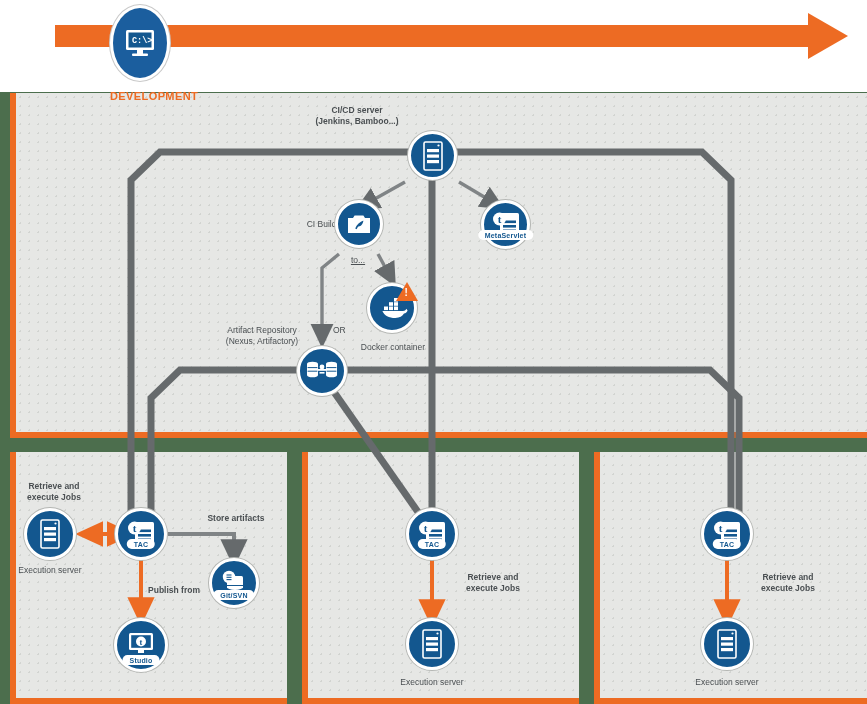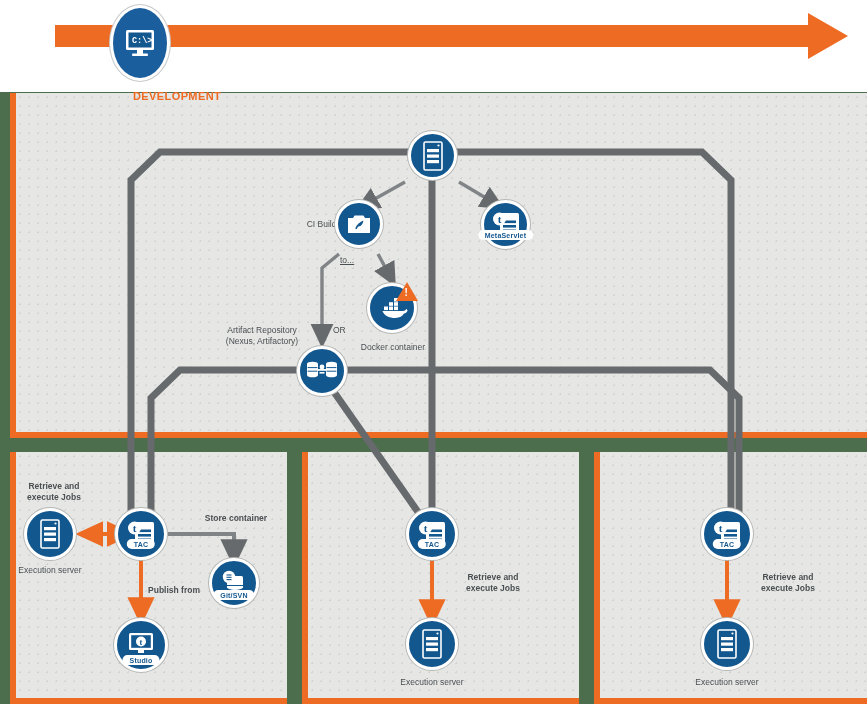--- a/index.html
+++ b/index.html
@@ -27,21 +27,21 @@
   .stage-node { position:absolute; text-align:center; }
   .stage-circle {
     width:60px; height:76px; border-radius:50%;
     background:#1b5e9e; border:3px solid #ffffff;
     box-shadow:0 0 0 1px #c9c9c9;
     display:flex; align-items:center; justify-content:center;
     position:relative;
   }
   .stage-label {
     margin-top:9px; font-size:11px; font-weight:bold; color:#ed6b23;
-    letter-spacing:.4px; white-space:nowrap;margin-left:23px;
+    letter-spacing:.4px; white-space:nowrap;
   }
 
   
   .panel {
     position:absolute;
     background:#e6e7e5;
     background-image:radial-gradient(#d2d4d1 1px, transparent 1px);
     background-size:9px 9px;
     border-left:6px solid #ed6b23;
     border-bottom:6px solid #ed6b23;
@@ -156,20 +156,22 @@
 
     <path d="M168,534 L234,534 L234,556" fill="none" stroke="#808486" stroke-width="4" marker-end="url(#ah-gray)"></path>
 
     <path d="M141,560 L141,614" fill="none" stroke="#ed6b23" stroke-width="4" marker-end="url(#ah-or)"></path>
 
     <path d="M432,560 L432,616" fill="none" stroke="#ed6b23" stroke-width="4" marker-end="url(#ah-or)"></path>
 
     <path d="M727,560 L727,616" fill="none" stroke="#ed6b23" stroke-width="4" marker-end="url(#ah-or)"></path>
   </svg>
 
+  <div class="cap" style="left:357px; top:105px; width:150px; transform:translateX(-50%);">CI/CD server
+(Jenkins, Bamboo...)</div>
   <div class="node" style="left:408px; top:131px;">
     <div class="circ" style="width:49px;height:49px;">
       <svg width="22" height="30" viewBox="0 0 22 30">
         <rect x="2" y="1" width="18" height="28" rx="1.5" fill="none" stroke="#fff" stroke-width="1.6"></rect>
         <circle cx="16.5" cy="4.5" r="1.1" fill="#fff"></circle>
         <rect x="5" y="8" width="12" height="3.2" fill="#fff"></rect>
         <rect x="5" y="13.5" width="12" height="3.2" fill="#fff"></rect>
         <rect x="5" y="19" width="12" height="3.2" fill="#fff"></rect>
       </svg>
     </div>
@@ -193,21 +195,21 @@
         <rect x="11" y="8.5" width="13" height="2.6" fill="#13578f"></rect>
         <rect x="11" y="13" width="13" height="2.6" fill="#13578f"></rect>
         <rect x="11" y="17.5" width="13" height="2.6" fill="#13578f"></rect>
         <circle cx="7.5" cy="7" r="6.5" fill="#fff"></circle>
         <text x="7.5" y="11" font-family="Liberation Serif, serif" font-size="11" font-weight="bold" fill="#13578f" text-anchor="middle">t</text>
       </svg>
       <span class="badge" style="bottom:6px;">MetaServlet</span>
     </div>
   </div>
 
-  <div class="cap thin" style="left:340px; top:255px; width:36px; text-align:left;text-decoration:underline;">to...</div>
+  <div class="cap thin" style="left:340px; top:255px; width:36px; text-align:center;text-decoration:underline;">to...</div>
 
   <div class="node" style="left:367px; top:283px;">
     <div class="circ" style="width:50px;height:50px;">
       <svg width="32" height="24" viewBox="0 0 32 24">
         <g fill="#fff">
           <rect x="8" y="10.5" width="4" height="3.6"></rect>
           <rect x="13" y="10.5" width="4" height="3.6"></rect>
           <rect x="18" y="10.5" width="4" height="3.6"></rect>
           <rect x="13" y="6.2" width="4" height="3.6"></rect>
           <rect x="18" y="6.2" width="4" height="3.6"></rect>
@@ -270,21 +272,21 @@
         <rect x="11" y="8.5" width="13" height="2.6" fill="#13578f"></rect>
         <rect x="11" y="13" width="13" height="2.6" fill="#13578f"></rect>
         <rect x="11" y="17.5" width="13" height="2.6" fill="#13578f"></rect>
         <circle cx="7.5" cy="7" r="6.5" fill="#fff"></circle>
         <text x="7.5" y="11" font-family="Liberation Serif, serif" font-size="11" font-weight="bold" fill="#13578f" text-anchor="middle">t</text>
       </svg>
       <span class="badge">TAC</span>
     </div>
   </div>
 
-  <div class="cap" style="left:195px; top:513px; width:82px; text-align:center;">Store container</div>
+  <div class="cap" style="left:195px; top:513px; width:82px; text-align:center;">Store artifacts</div>
   <div class="node" style="left:209px; top:558px;">
     <div class="circ" style="width:50px;height:50px;">
       <svg width="28" height="26" viewBox="0 0 28 26">
         <g fill="#fff">
           <circle cx="9" cy="7" r="6.2"></circle>
           <rect x="7" y="6" width="16" height="9" rx="1.5"></rect>
           <ellipse cx="15" cy="17" rx="8" ry="3"></ellipse>
           <rect x="7" y="13" width="16" height="5"></rect>
         </g>
         <g stroke="#13578f" stroke-width="1.1" fill="none">

